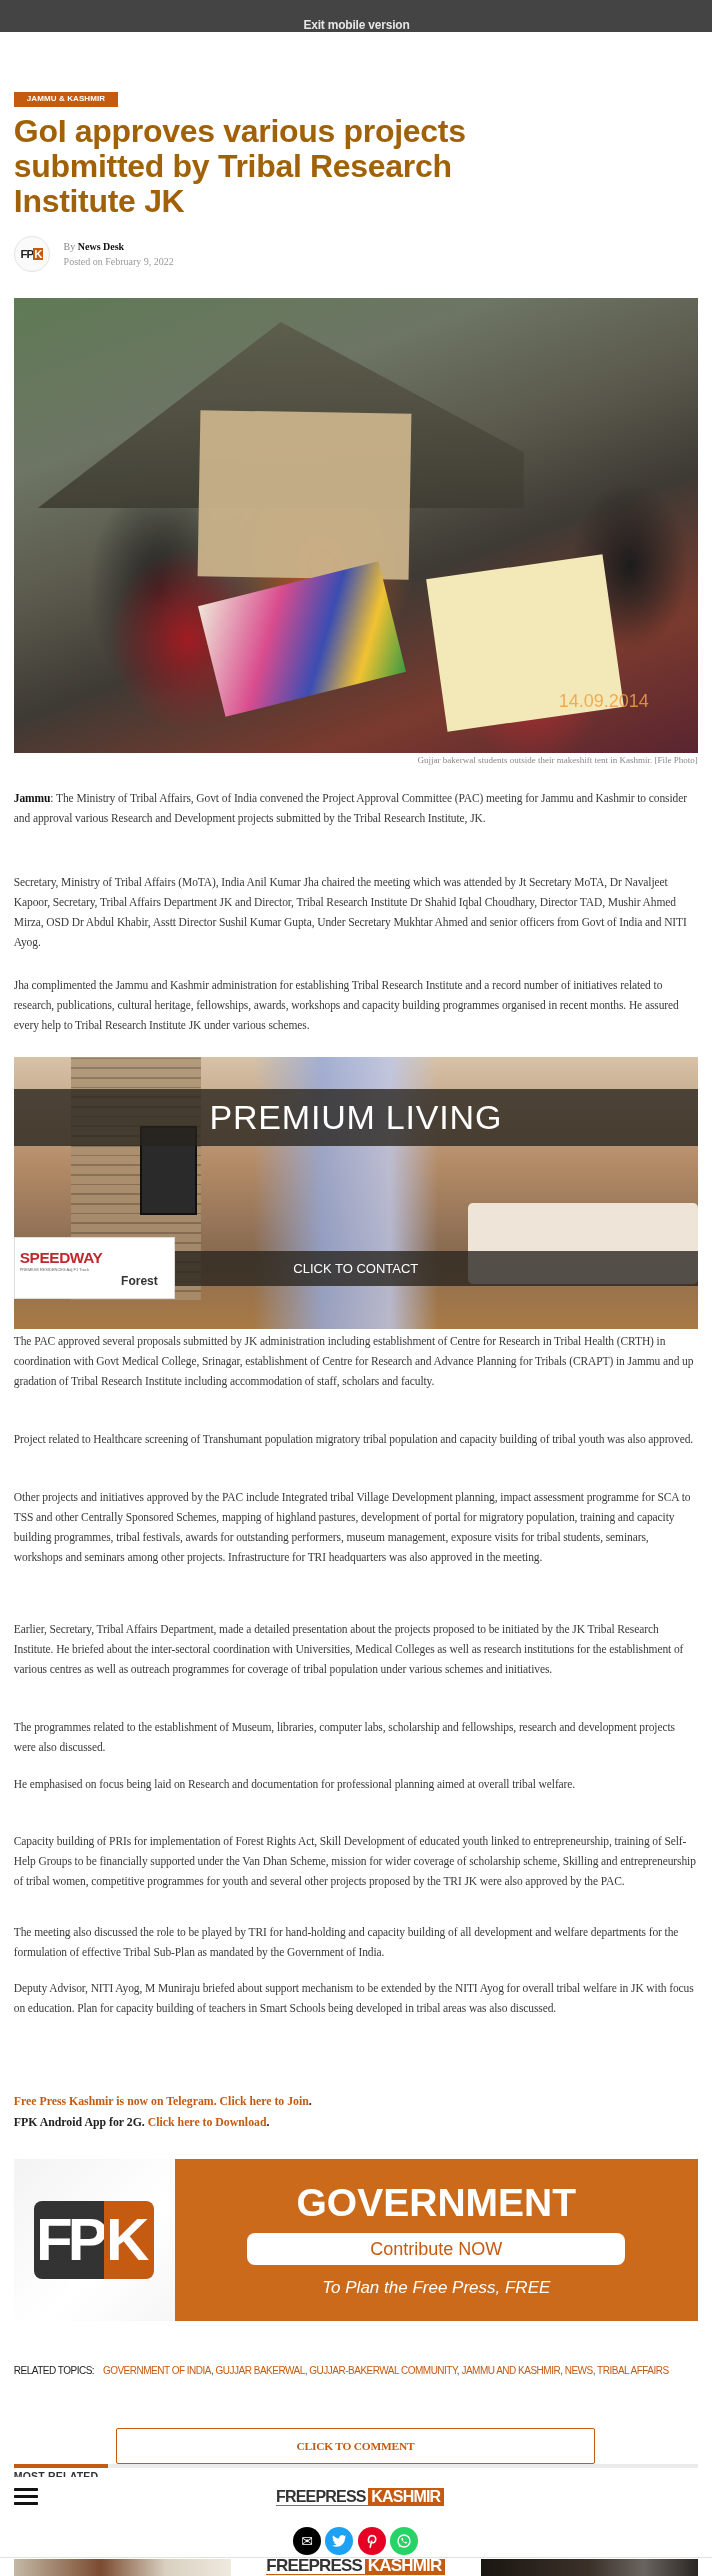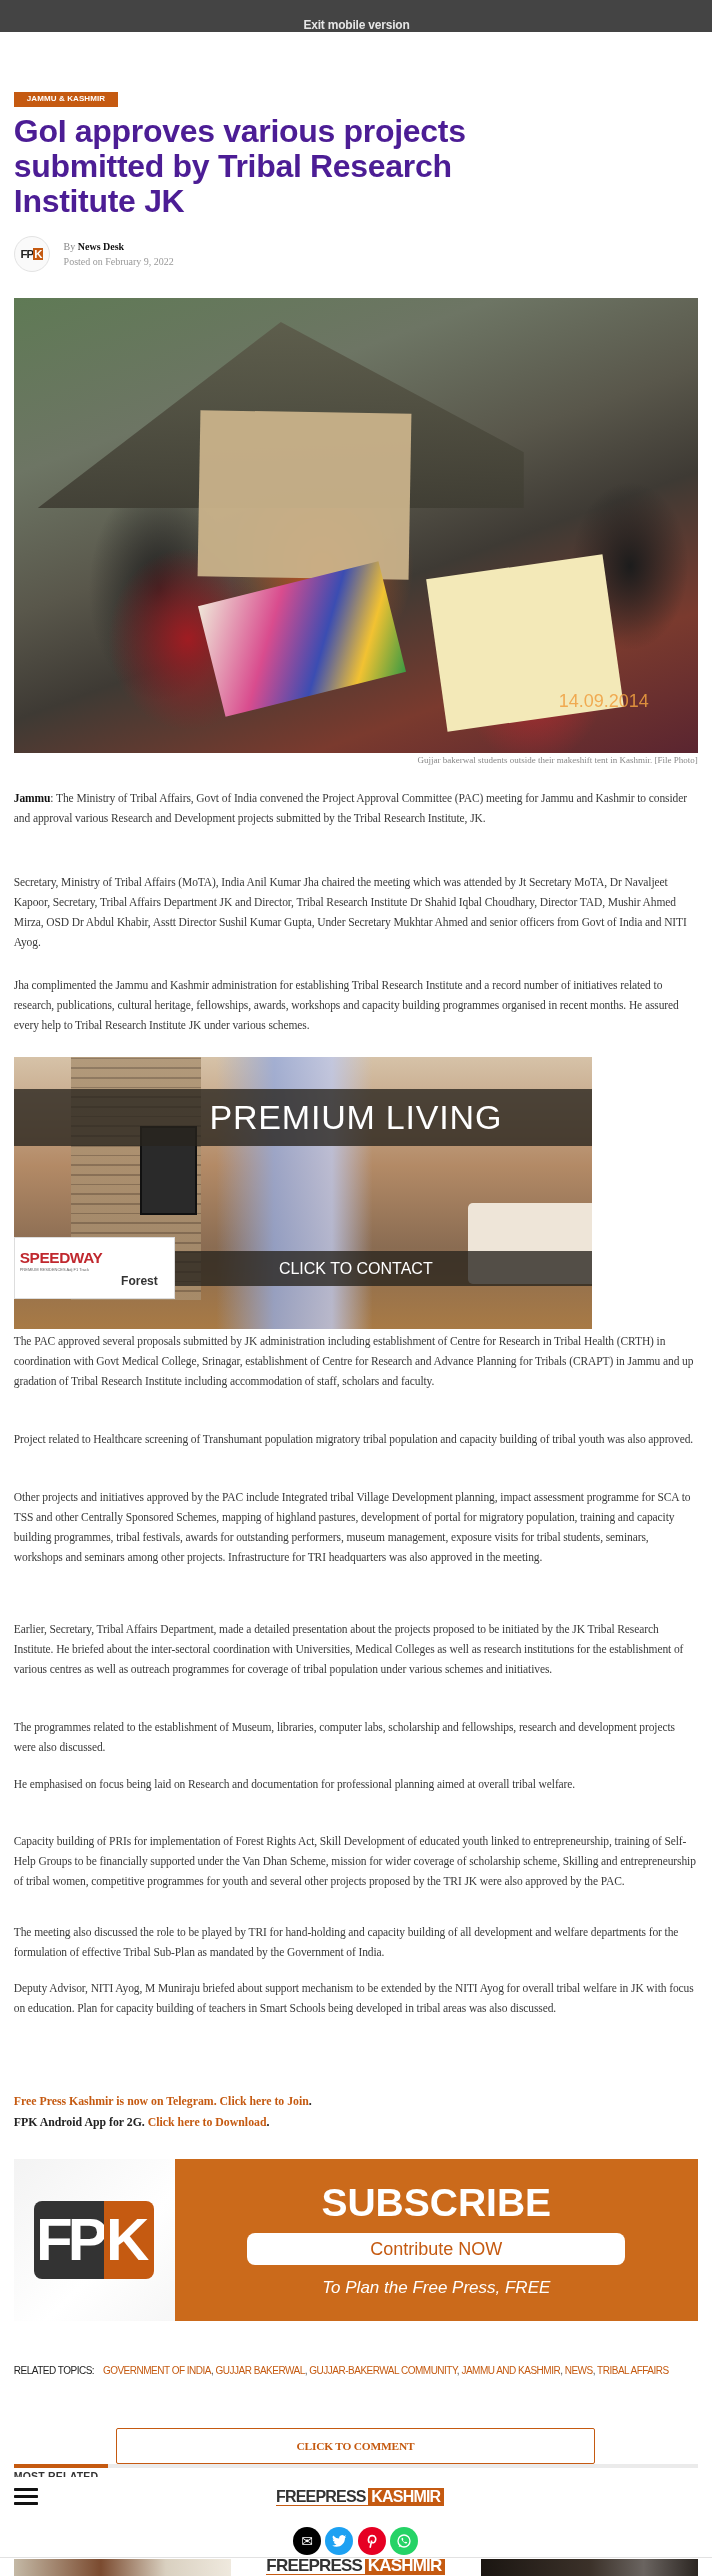--- a/index.html
+++ b/index.html
@@ -4,21 +4,21 @@
 <style>
   * { box-sizing: border-box; margin: 0; padding: 0; }
   html, body { width: 713px; background: #ffffff; }
   body { position: relative; height: 2576px; overflow: hidden; font-family: "DejaVu Serif", serif; color: #333; }
 
   .topbar { position: absolute; left: 0; top: 0; width: 713px; height: 32px; background: #444444; display: flex; align-items: flex-end; justify-content: center; }
   .topbar a { color: #e6e6e6; font-family: "Liberation Sans", sans-serif; font-size: 12px; font-weight: 700; text-decoration: none; letter-spacing: -0.2px; }
 
   .badge { position: absolute; left: 13.8px; top: 92px; height: 14.6px; padding: 0 13px; background: #c55a11; color: #fff; font-family: "Liberation Sans", sans-serif; font-size: 8px; font-weight: 700; line-height: 14.6px; letter-spacing: 0.1px; }
 
-  .title { position: absolute; left: 13.8px; top: 114px; width: 568px; font-family: "Liberation Sans", sans-serif; font-weight: 700; font-size: 32px; line-height: 35px; color: #4c1d95; letter-spacing: -0.3px; }
+  .title { position: absolute; left: 13.8px; top: 114px; width: 568px; font-family: "Liberation Sans", sans-serif; font-weight: 700; font-size: 32px; line-height: 35px; color: #a16207; letter-spacing: -0.3px; }
 
   .author { position: absolute; left: 13.8px; top: 236px; display: flex; align-items: center; }
   .avatar { width: 36px; height: 36px; border-radius: 50%; border: 1.6px solid #e3e3e3; background: #fafafa; display: flex; align-items: center; justify-content: center; overflow: hidden; }
   .avatar .fp { font-family: "Liberation Sans", sans-serif; font-weight: 900; font-size: 11.4px; color: #222; letter-spacing: -0.8px; }
   .avatar .k { background: #c55a11; color: #fff; font-family: "Liberation Sans", sans-serif; font-weight: 900; font-size: 11.4px; padding: 0 0.8px; }
   .author-meta { margin-left: 13.8px; }
   .byline { font-size: 10px; color: #888; line-height: 15.4px; font-family: "Liberation Serif", serif; }
   .byline b { color: #111; font-weight: 700; }
   .posted { font-size: 10px; color: #999; line-height: 15.4px; font-family: "Liberation Serif", serif; }
 
@@ -35,31 +35,31 @@
   .photo .sign { position: absolute; left: 185px; top: 114px; width: 211px; height: 166px; background: #c9b28a; opacity: .95; transform: rotate(1deg); }
   .photo .book1 { position: absolute; left: 195px; top: 284px; width: 186px; height: 114px; background: linear-gradient(120deg, #efe7d8 0%, #d94c8e 35%, #3b4db2 60%, #f2c232 80%, #3a9a43 100%); transform: rotate(-14deg); }
   .photo .book2 { position: absolute; left: 422px; top: 268px; width: 178px; height: 154px; background: #f3e9b8; transform: rotate(-8deg); }
   .photo .stamp { position: absolute; right: 49px; bottom: 41px; color: #f0a040; font-family: "Liberation Sans", sans-serif; font-size: 18px; opacity: .85; }
 
   .caption { position: absolute; left: 13.8px; top: 755px; width: 684px; text-align: right; font-size: 9px; color: #888; font-family: "Liberation Serif", serif; }
 
   .para { position: absolute; left: 13.8px; width: 685px; font-family: "Liberation Serif", serif; font-size: 11.5px; line-height: 20px; color: #3a3a3a; letter-spacing: -0.1px; }
   .para b { color: #111; }
 
-  .ad { position: absolute; left: 13.8px; top: 1057px; width: 578px; height: 272px; overflow: hidden;
+  .ad { position: absolute; left: 13.8px; top: 1057px; width: 684px; height: 272px; overflow: hidden;
     background:
       linear-gradient(90deg, rgba(0,0,0,0) 35%, rgba(150,170,220,.8) 45%, rgba(190,200,235,.8) 55%, rgba(0,0,0,0) 62%),
       linear-gradient(180deg, #d6c2a8 0%, #b38a66 40%, #8a6c52 70%, #a87a45 100%);
   }
   .ad .wall { position: absolute; left: 57px; top: 0; width: 130px; height: 243px; background: repeating-linear-gradient(0deg, #a99070 0 8px, #7f6a52 8px 9.7px); opacity: .8; }
   .ad .tv { position: absolute; left: 126px; top: 69px; width: 57px; height: 89px; background: #2a2a2a; border: 2.4px solid #111; }
   .ad .sofa { position: absolute; left: 454px; top: 146px; width: 230px; height: 81px; background: #eee5d8; border-radius: 4.9px; }
   .ad .band { position: absolute; left: 0; width: 684px; background: rgba(40,36,30,.78); display: flex; align-items: center; justify-content: center; color: #fff; font-family: "Liberation Sans", sans-serif; }
   .ad .band1 { top: 32px; height: 57px; font-size: 34px; letter-spacing: 0.8px; }
-  .ad .band2 { top: 194px; height: 35px; font-size: 16px; text-align: right; }
+  .ad .band2 { top: 194px; height: 35px; font-size: 13px; text-align: right; }
   .ad .speedway { position: absolute; left: 0; top: 180px; width: 161px; height: 62px; background: #fff; border: 0.8px solid #ddd; padding: 11.4px 4.9px; }
   .ad .speedway .s1 { font-family: "Liberation Sans", sans-serif; font-weight: 700; font-size: 15.4px; color: #c0282e; letter-spacing: -0.4px; }
   .ad .speedway .s2 { font-family: "Liberation Sans", sans-serif; font-size: 4px; color: #666; }
   .ad .speedway .s3 { position: absolute; right: 16px; bottom: 9.7px; font-family: "Liberation Sans", sans-serif; font-weight: 700; font-size: 12px; color: #333; }
 
   .promo { position: absolute; left: 13.8px; font-family: "Liberation Serif", serif; font-size: 11.8px; font-weight: 700; color: #222; line-height: 21px; }
   .promo a { color: #c55a11; text-decoration: none; margin-top: 48px; }
 
   .subscribe { position: absolute; left: 13.8px; top: 2159px; width: 684px; height: 162px; display: flex; }
   .subscribe .logo { width: 161px; height: 162px; background: linear-gradient(135deg, #f3f3f3, #ffffff 60%, #f6f6f6); display: flex; align-items: center; justify-content: center; }
@@ -174,21 +174,21 @@
 </div>
 
 <div class="subscribe">
   <div class="logo">
     <div class="lg">
       <span class="fpk">FP</span>
         <span class="kk">K</span>
     </div>
   </div>
   <div class="body">
-    <div class="h">SUBSCRIBE</div>
+    <div class="h">GOVERNMENT</div>
     <div class="btn">Contribute NOW</div>
     <div class="tag">To Plan the Free Press, FREE</div>
   </div>
 </div>
 
 <div class="topics">
   <span class="lbl">RELATED TOPICS:</span>
   <a href="#">GOVERNMENT OF INDIA</a><span class="sep">, </span>
   <a href="#">GUJJAR BAKERWAL</a><span class="sep">, </span>
   <a href="#">GUJJAR-BAKERWAL COMMUNITY</a><span class="sep">, </span>

